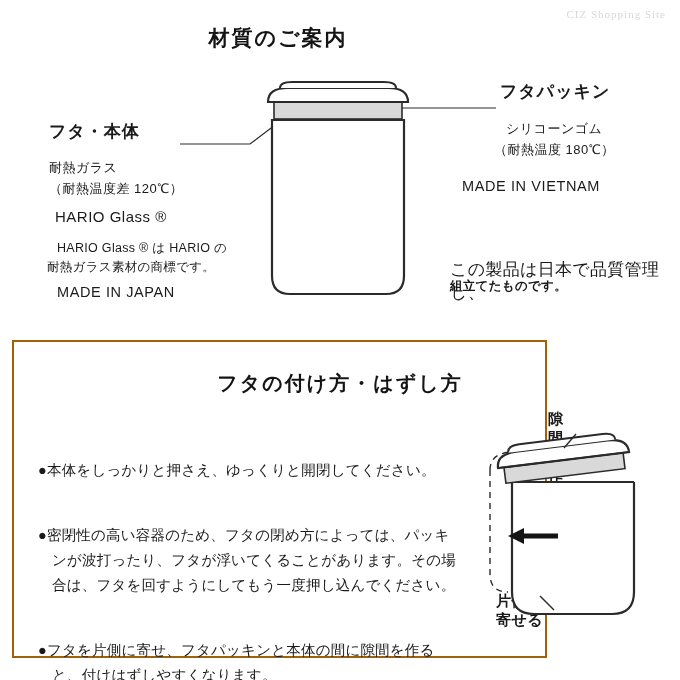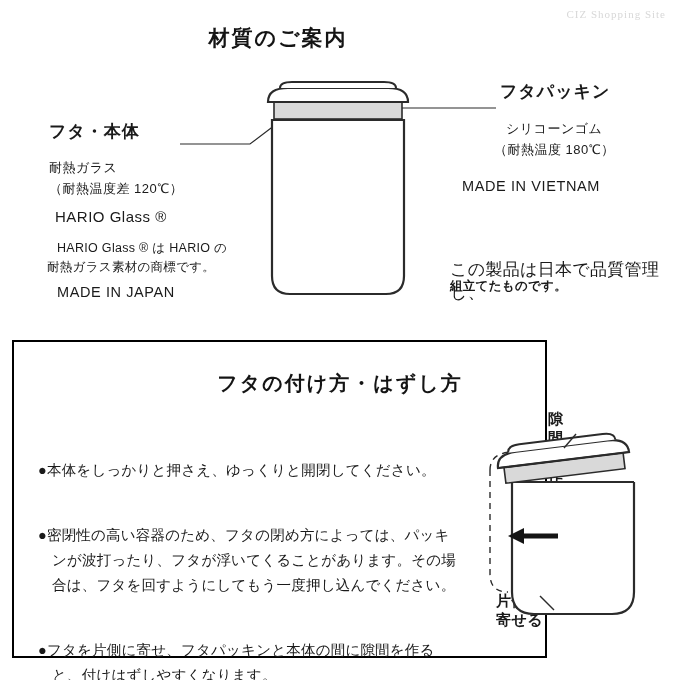--- a/index.html
+++ b/index.html
@@ -161,21 +161,21 @@
     pointer-events: none;
   }
 
   
   .bottom-box {
     position: absolute;
     left: 12px;
     top: 340px;
     width: 535px;
     height: 318px;
-    border: 2px solid #000000;
+    border: 2px solid #a16207;
     box-sizing: border-box;
   }
   .section-title-bottom {
     position: absolute;
     left: 0;
     top: 28px;
     width: 652px;
     text-align: center;
     font-size: 20px;
     font-weight: bold;

